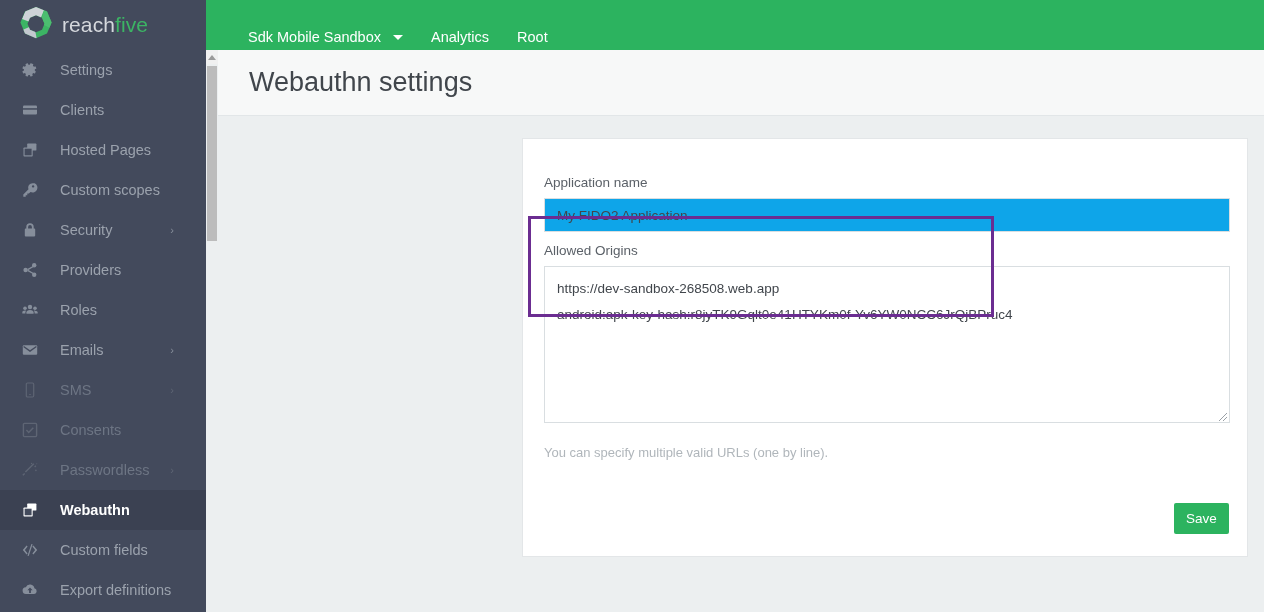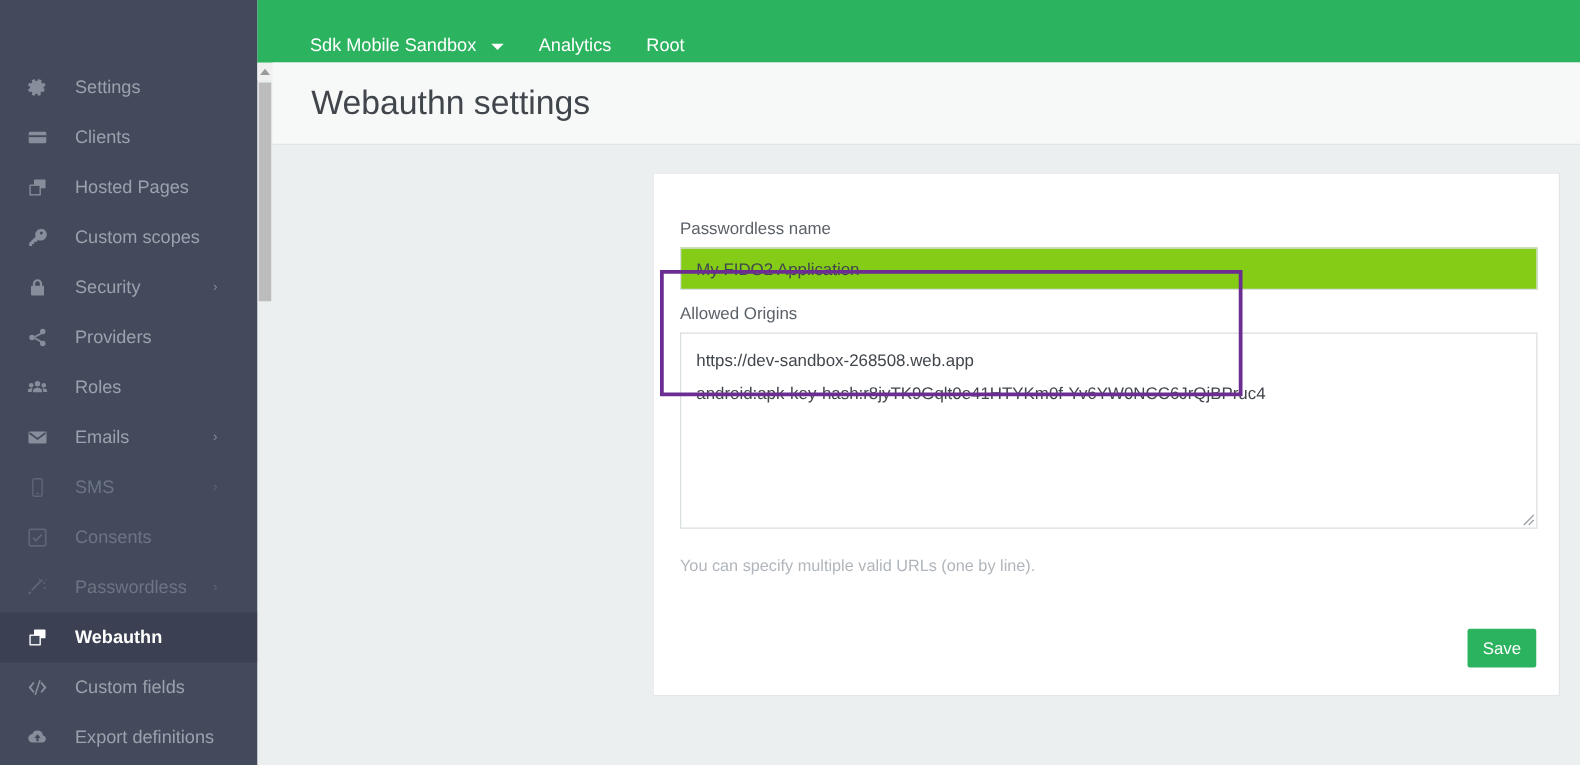--- a/index.html
+++ b/index.html
@@ -199,21 +199,21 @@
   }
   #lbl-appname { left: 21px; top: 36px; }
   #lbl-origins { left: 21px; top: 104px; }
 
   .text-input {
     position: absolute;
     left: 21px;
     width: 686px;
     height: 34px;
     border: 1px solid #d9dee1;
-    background: #84cc16;
+    background: #0ea5e9;
     box-sizing: border-box;
     font-family: "Liberation Sans", sans-serif;
     font-size: 13.5px;
     color: #41464c;
     padding: 0 12px;
     outline: none;
   }
   #inp-appname { top: 59px; }
 
   #ta-origins {
@@ -277,20 +277,41 @@
     z-index: 50;
   }
 </style>
 </head>
 <body>
 
 <div id="app">
 
   <div id="sidebar">
 
+    <div class="brand">
+      <div class="brand-logo">
+        <svg width="40" height="40" viewBox="0 0 40 40" aria-hidden="true">
+          <defs>
+            <clipPath id="ringclip">
+              <path d="M20 2 L31 6.6 L35.6 17.6 L31 28.6 L20 33.2 L9 28.6 L4.4 17.6 L9 6.6 Z
+                       M20 10.2 L26 12.7 L28.5 18.7 L26 24.7 L20 27.2 L14 24.7 L11.5 18.7 L14 12.7 Z" clip-rule="evenodd"></path>
+            </clipPath>
+          </defs>
+          <g clip-path="url(#ringclip)">
+            <rect x="0" y="0" width="40" height="40" fill="#3cb464"></rect>
+            <polygon points="12,0 30,0 22,20 6,14" fill="#cfd3d8"></polygon>
+            <polygon points="4,26 18,20 22,40 6,40" fill="#c3c8cf"></polygon>
+            <polygon points="30,0 40,8 36,24 24,18" fill="#4cbd70"></polygon>
+          </g>
+        </svg>
+      </div>
+      <div class="brand-text">
+        <span class="b1">reach</span><span class="b2">five</span>
+      </div>
+    </div>
 
     <div class="nav" id="nav-list">
         <div class="nav-item">
           <span class="ico">
             <svg width="16" height="16" viewBox="0 0 16 16" fill="currentColor" aria-hidden="true">
               <path d="M8 5.2a2.8 2.8 0 100 5.6 2.8 2.8 0 000-5.6zm0 4.3a1.5 1.5 0 110-3 1.5 1.5 0 010 3z"></path>
               <path d="M14 9.2l-1.2-.5a4.9 4.9 0 000-1.4l1.2-.5a.5.5 0 00.3-.6l-.6-1.5a.5.5 0 00-.6-.3l-1.2.4a4.9 4.9 0 00-1-1l.4-1.2a.5.5 0 00-.3-.6L8.9 1.3a.5.5 0 00-.6.3l-.5 1.2a4.9 4.9 0 00-1.4 0l-.5-1.2a.5.5 0 00-.6-.3L3.8 1.9a.5.5 0 00-.3.6l.4 1.2a4.9 4.9 0 00-1 1l-1.2-.4a.5.5 0 00-.6.3L.5 6.1a.5.5 0 00.3.6l1.2.5a4.9 4.9 0 000 1.4l-1.2.5a.5.5 0 00-.3.6l.6 1.5a.5.5 0 00.6.3l1.2-.4a4.9 4.9 0 001 1l-.4 1.2a.5.5 0 00.3.6l1.5.6a.5.5 0 00.6-.3l.5-1.2a4.9 4.9 0 001.4 0l.5 1.2a.5.5 0 00.6.3l1.5-.6a.5.5 0 00.3-.6l-.4-1.2a4.9 4.9 0 001-1l1.2.4a.5.5 0 00.6-.3l.6-1.5a.5.5 0 00-.3-.6z"></path>
             </svg>
           </span>
           <span class="lbl">Settings</span>
@@ -447,21 +468,21 @@
     </div>
 
   <div id="pageheader">
     <div class="ptitle">Webauthn settings</div>
   </div>
 
   <div id="main">
 
     <div id="card">
 
-      <div class="field-label" id="lbl-appname">Passwordless name</div>
+      <div class="field-label" id="lbl-appname">Application name</div>
 
       <input class="text-input" id="inp-appname" type="text" value="My FIDO2 Application" style="">
 
       <div class="field-label" id="lbl-origins">Allowed Origins</div>
 
       <textarea id="ta-origins" style="">https://dev-sandbox-268508.web.app
 android:apk-key-hash:r8jyTK9Gqlt0e41HTYKm0f-Yv6YW0NCC6JrQjBPruc4</textarea>
 
       <div id="resize-handle">
         <svg width="13" height="13" viewBox="0 0 13 13" aria-hidden="true">

